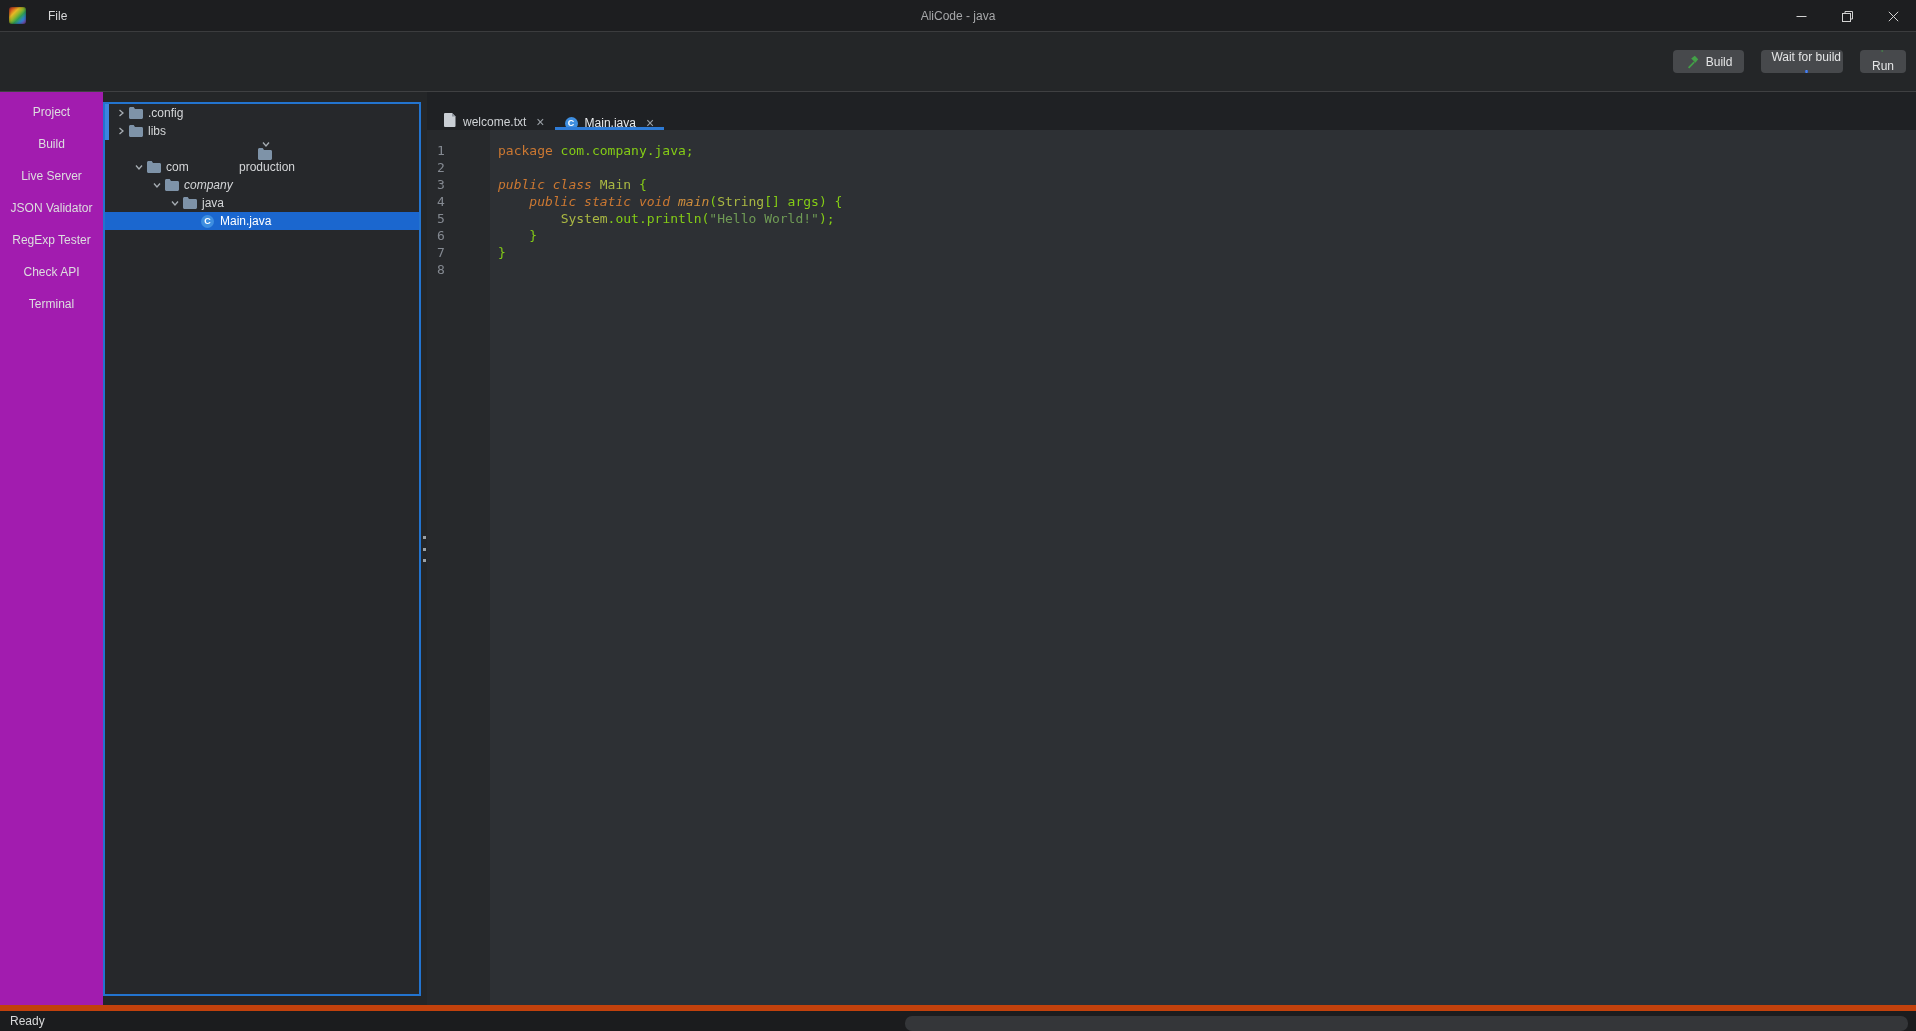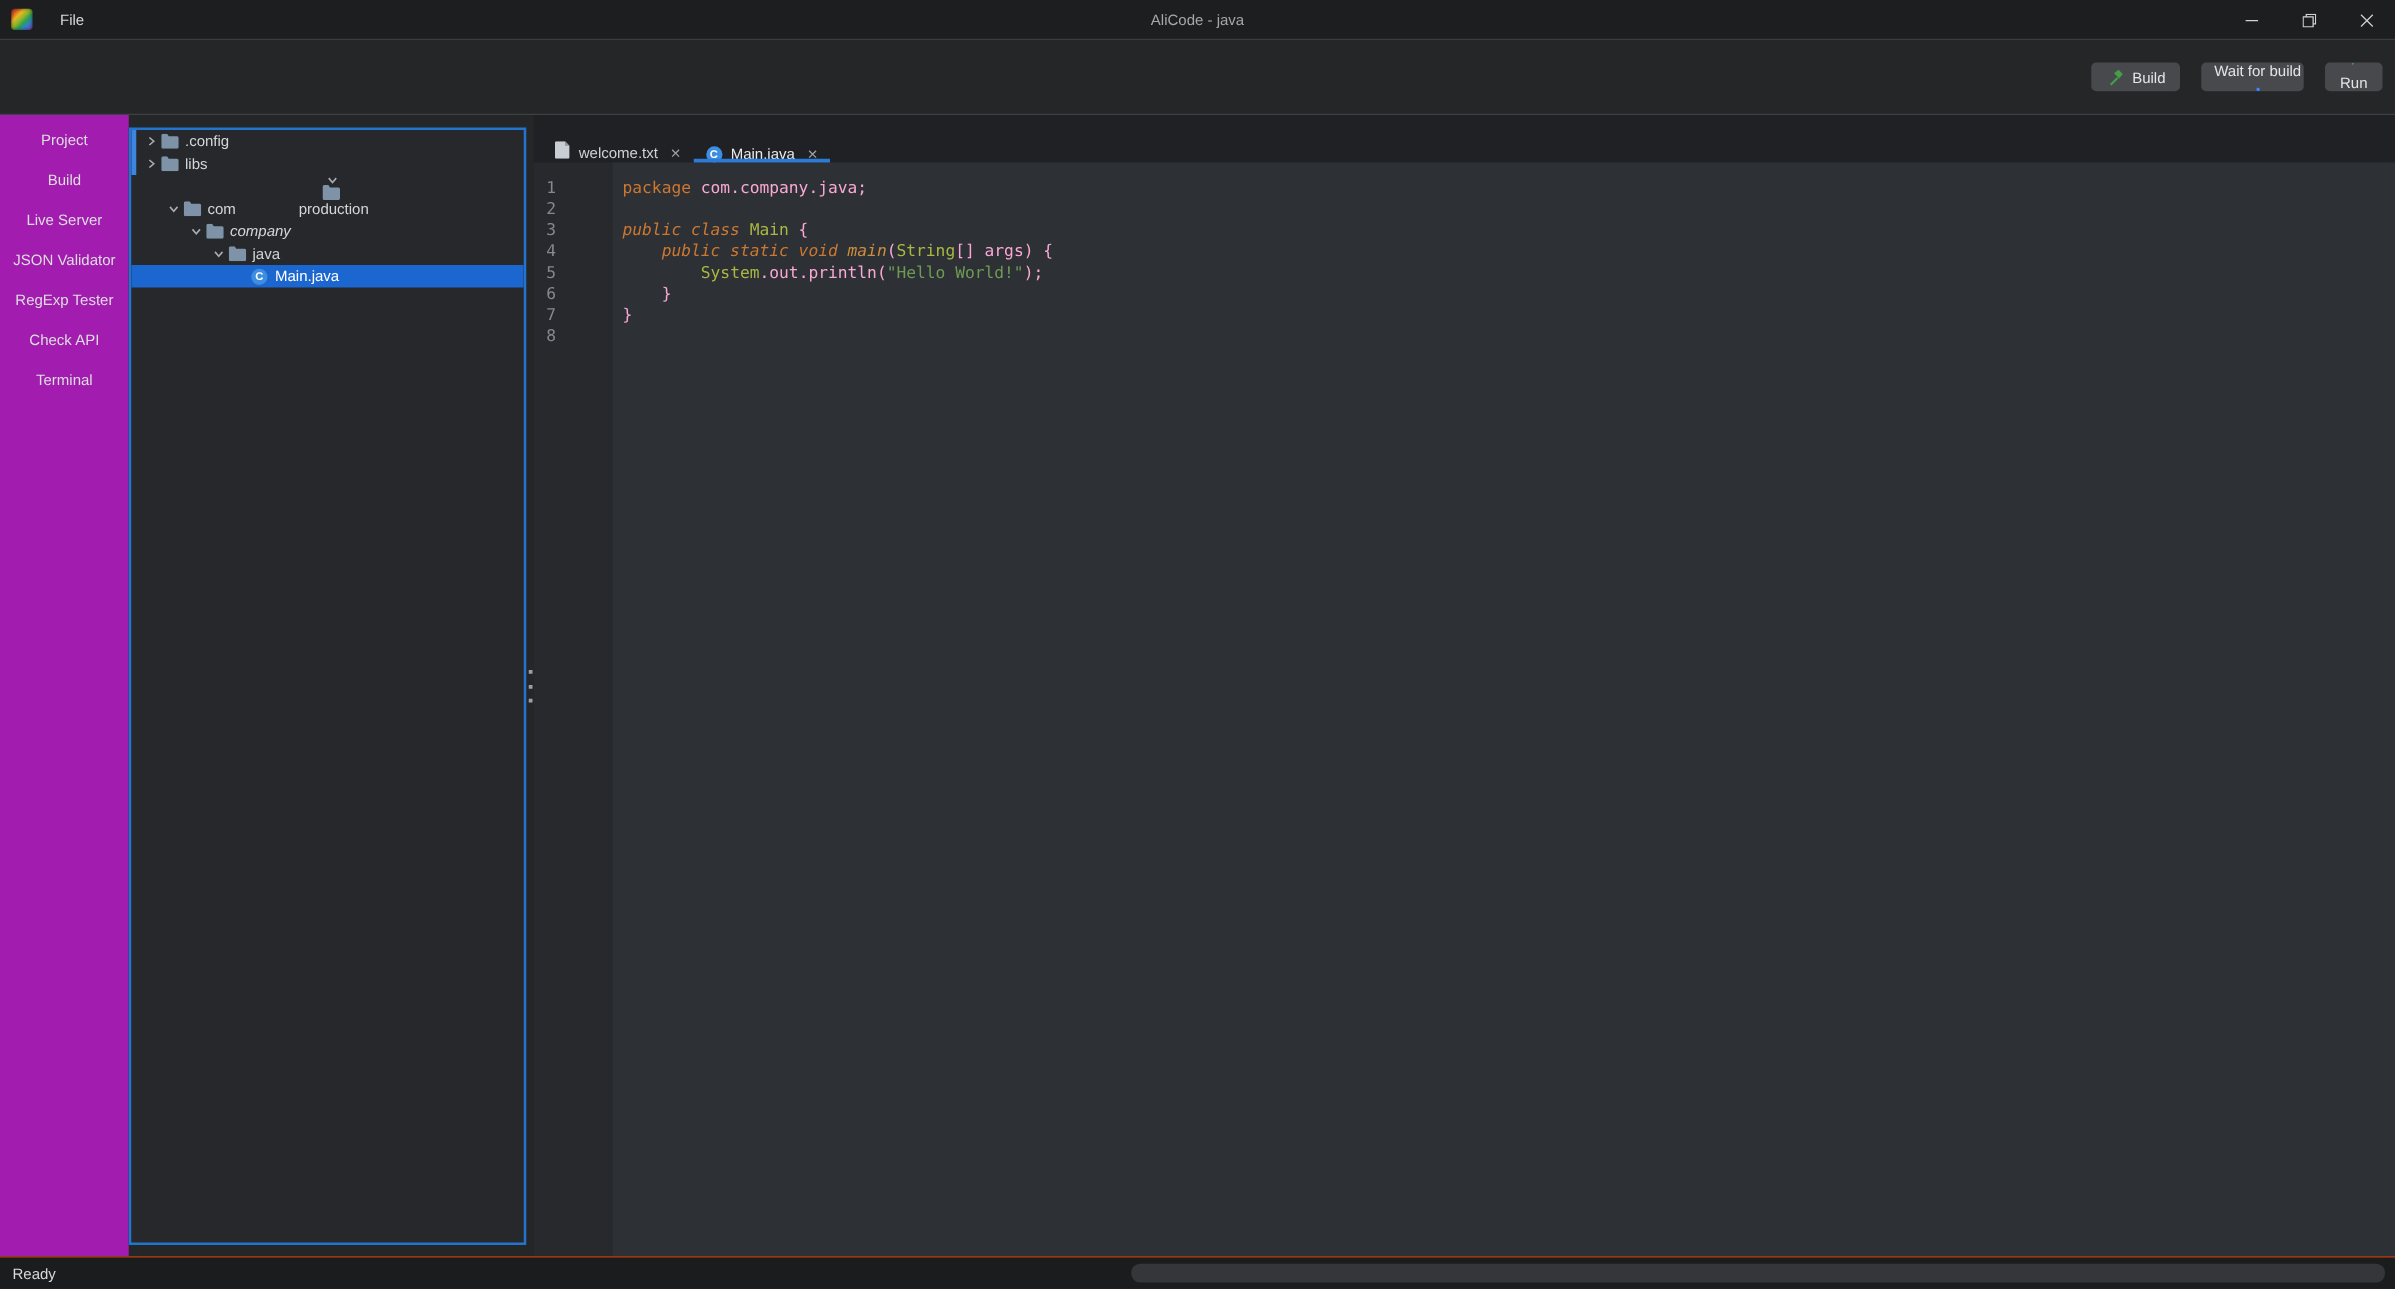--- a/index.html
+++ b/index.html
@@ -60,24 +60,24 @@
   .editor-body { flex:1; display:flex; font-family:"DejaVu Sans Mono", monospace; font-size:13px; line-height:17px; }
   .gutter { width:63px; background:#27292c; padding:12px 0 0 10px; color:#848991; flex:none; }
   .gutter div { height:17px; }
   .code-area { flex:1; background:#2d3034; padding:12px 0 0 8px; overflow:hidden; }
   .code-line { height:17px; white-space:pre; }
   .tok-kw  { color:#cc7832; }
   .tok-kwi { color:#cc7832; font-style:italic; }
   .tok-mth { color:#cf8e3c; font-style:italic; }
   .tok-cls { color:#aab843; }
   .tok-str { color:#6f9a55; }
-  .tok-pl  { color:#f9a8d4; }
-
-  
-  .statusbar { position:relative; height:26px; background:#1b1c1e; border-top:1px solid #c2410c;
+  .tok-pl  { color:#84cc16; }
+
+  
+  .statusbar { position:relative; height:26px; background:#1b1c1e; border-top:6px solid #c2410c;
                display:flex; align-items:center; }
   .status-text { font-size:12px; color:#d8d9da; margin-left:10px; }
   .hscrollbar-thumb { position:absolute; left:905px; right:8px; top:5px; height:15px;
                       border-radius:7px; background:#343639; }
 </style>
 </head>
 <body>
 
 <div class="titlebar">
   <div class="app-icon"></div>

